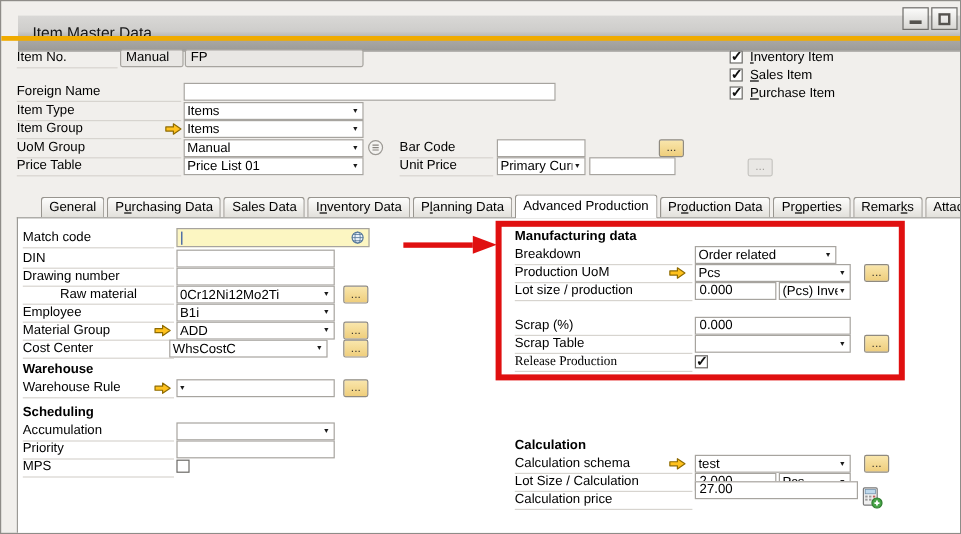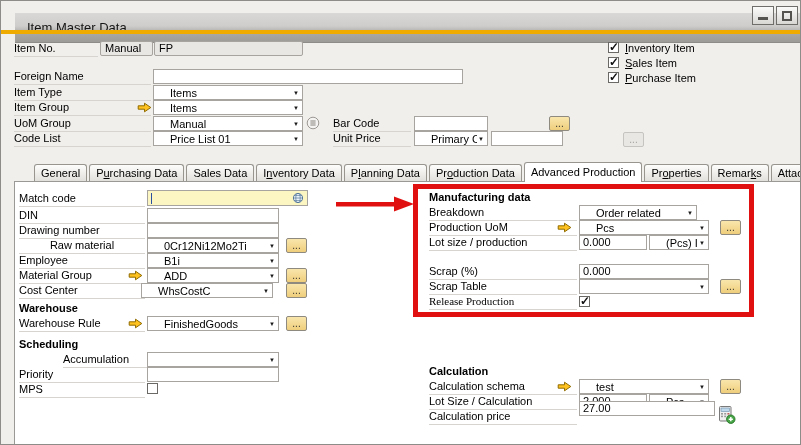--- a/index.html
+++ b/index.html
@@ -24,21 +24,21 @@
   .hd{position:absolute;font-weight:bold;white-space:nowrap;z-index:2;}
   .inp{position:absolute;height:15px;box-sizing:border-box;border:1px solid #A7A49F;background:#fff;
     padding:0 3px;line-height:13px;white-space:nowrap;overflow:hidden;z-index:2;}
   .inp.wide{height:16px;}
   .inp.active-field{background:#FCF6C2;}
   .box{position:absolute;height:15px;box-sizing:border-box;border:1px solid #A7A49F;border-radius:2px;
     padding:0 4px;line-height:13px;white-space:nowrap;overflow:hidden;z-index:2;}
   .box.dis{background:#E9E7E4;}
   .dd{position:absolute;height:15px;box-sizing:border-box;border:1px solid #A7A49F;background:#fff;
     display:flex;align-items:center;overflow:hidden;z-index:2;}
-  .dd .v{flex:1;padding-left:16px;white-space:nowrap;overflow:hidden;}
+  .dd .v{flex:1;padding-left:2px;white-space:nowrap;overflow:hidden;}
   .dd .c{flex:none;font-size:6px;padding:0 3px 0 1px;color:#1A1A1A;}
   .dd .c::after{content:"▼";}
   .browse{position:absolute;width:21px;height:15px;box-sizing:border-box;z-index:2;
     background:linear-gradient(#F9E6AC,#EFCE7C);border:1px solid #8F8A80;border-radius:2px;
     font-family:inherit;font-size:10px;line-height:11px;text-align:center;color:#3A362E;padding:0;}
   .browse.disabled{background:#E9E7E4;color:#A4A29E;border-color:#C6C4C0;}
   .cb{position:absolute;width:11px;height:11px;box-sizing:border-box;background:#fff;border:1px solid #6B6966;z-index:2;}
   .cb.checked::after{content:"✓";position:absolute;left:0;top:-3px;font-size:12px;font-weight:bold;color:#101010;}
   .linkarrow{position:absolute;z-index:3;}
   .icon-abs{position:absolute;z-index:3;}
@@ -107,41 +107,41 @@
       <span class="c"></span>
     </span>
   <svg class="icon-abs" style="left:305px;top:115px;" width="14" height="14" viewBox="0 0 14 14">
       <circle cx="7" cy="7" r="5.8" fill="#F4F3F1" stroke="#9C9994"></circle>
       <path d="M4.4 5h5.2M4.4 7h5.2M4.4 9h5.2" stroke="#87847F" stroke-width="1"></path>
     </svg>
   <span class="lbl" style="left:332px;top:116px;width:78px;">Bar Code</span>
   <span class="inp" style="left:413px;top:115px;width:74px;"></span>
   <button class="browse" style="left:548px;top:115px;">...</button>
 
-  <span class="lbl" style="left:13px;top:131px;width:137px;">Code List</span>
+  <span class="lbl" style="left:13px;top:131px;width:137px;">Price Table</span>
   <span class="dd" style="left:152px;top:130px;width:150px;">
       <span class="v">Price List 01</span>
       <span class="c"></span>
     </span>
   <span class="lbl" style="left:332px;top:131px;width:78px;">Unit Price</span>
   <span class="dd" style="left:413px;top:130px;width:74px;">
       <span class="v">Primary Curre</span>
       <span class="c"></span>
     </span>
   <span class="inp" style="left:490px;top:130px;width:72px;"></span>
   <button class="browse disabled" style="left:622px;top:131px;">...</button>
 
   <div class="tabs">
     <div class="tab">General</div>
     <div class="tab">P<u>u</u>rchasing Data</div>
     <div class="tab">Sales Data</div>
     <div class="tab">I<u>n</u>ventory Data</div>
     <div class="tab">P<u>l</u>anning Data</div>
+    <div class="tab active">Advanced Production</div>
     <div class="tab">Pr<u>o</u>duction Data</div>
-    <div class="tab active">Advanced Production</div>
     <div class="tab">Pr<u>o</u>perties</div>
     <div class="tab">Remar<u>k</u>s</div>
     <div class="tab">Attachments</div>
   </div>
 
   <div class="panel"></div>
 
   <span class="lbl" style="left:18px;top:191px;width:126px;">Match code</span>
   <span class="inp wide active-field" style="left:146px;top:189px;width:161px;">
     <span style="position:absolute;left:3px;top:2px;width:1px;height:11px;background:#2A50A0;"></span>
@@ -188,27 +188,26 @@
       <span class="c"></span>
     </span>
   <button class="browse" style="left:285px;top:282px;">...</button>
 
   <span class="hd" style="left:18px;top:301px;">Warehouse</span>
   <span class="lbl" style="left:18px;top:316px;width:126px;">Warehouse Rule</span>
   <svg class="linkarrow" style="left:127px;top:317px;" width="15" height="11" viewBox="0 0 15 11">
       <path d="M1.2 3.8h6.3V1.2L13.8 5.5 7.5 9.8V7.2H1.2z" fill="#FFC21E" stroke="#8F6B00" stroke-width="1" stroke-linejoin="round"></path>
     </svg>
   <span class="dd" style="left:146px;top:315px;width:132px;">
-      <span class="v">FinishedGoods</span>
       <span class="c"></span>
     </span>
   <button class="browse" style="left:285px;top:315px;">...</button>
 
   <span class="hd" style="left:18px;top:337px;">Scheduling</span>
-  <span class="lbl" style="left:18px;top:352px;width:126px;margin-left:44px;">Accumulation</span>
+  <span class="lbl" style="left:18px;top:352px;width:126px;">Accumulation</span>
   <span class="dd" style="left:146px;top:351px;width:132px;">
       <span class="v"></span>
       <span class="c"></span>
     </span>
   <span class="lbl" style="left:18px;top:367px;width:126px;">Priority</span>
   <span class="inp" style="left:146px;top:366px;width:132px;"></span>
   <span class="lbl" style="left:18px;top:382px;width:126px;">MPS</span>
   <span class="cb" style="left:146px;top:382px;"></span>
 
   <svg class="red-arrow" width="78" height="16" viewBox="0 0 78 16">

